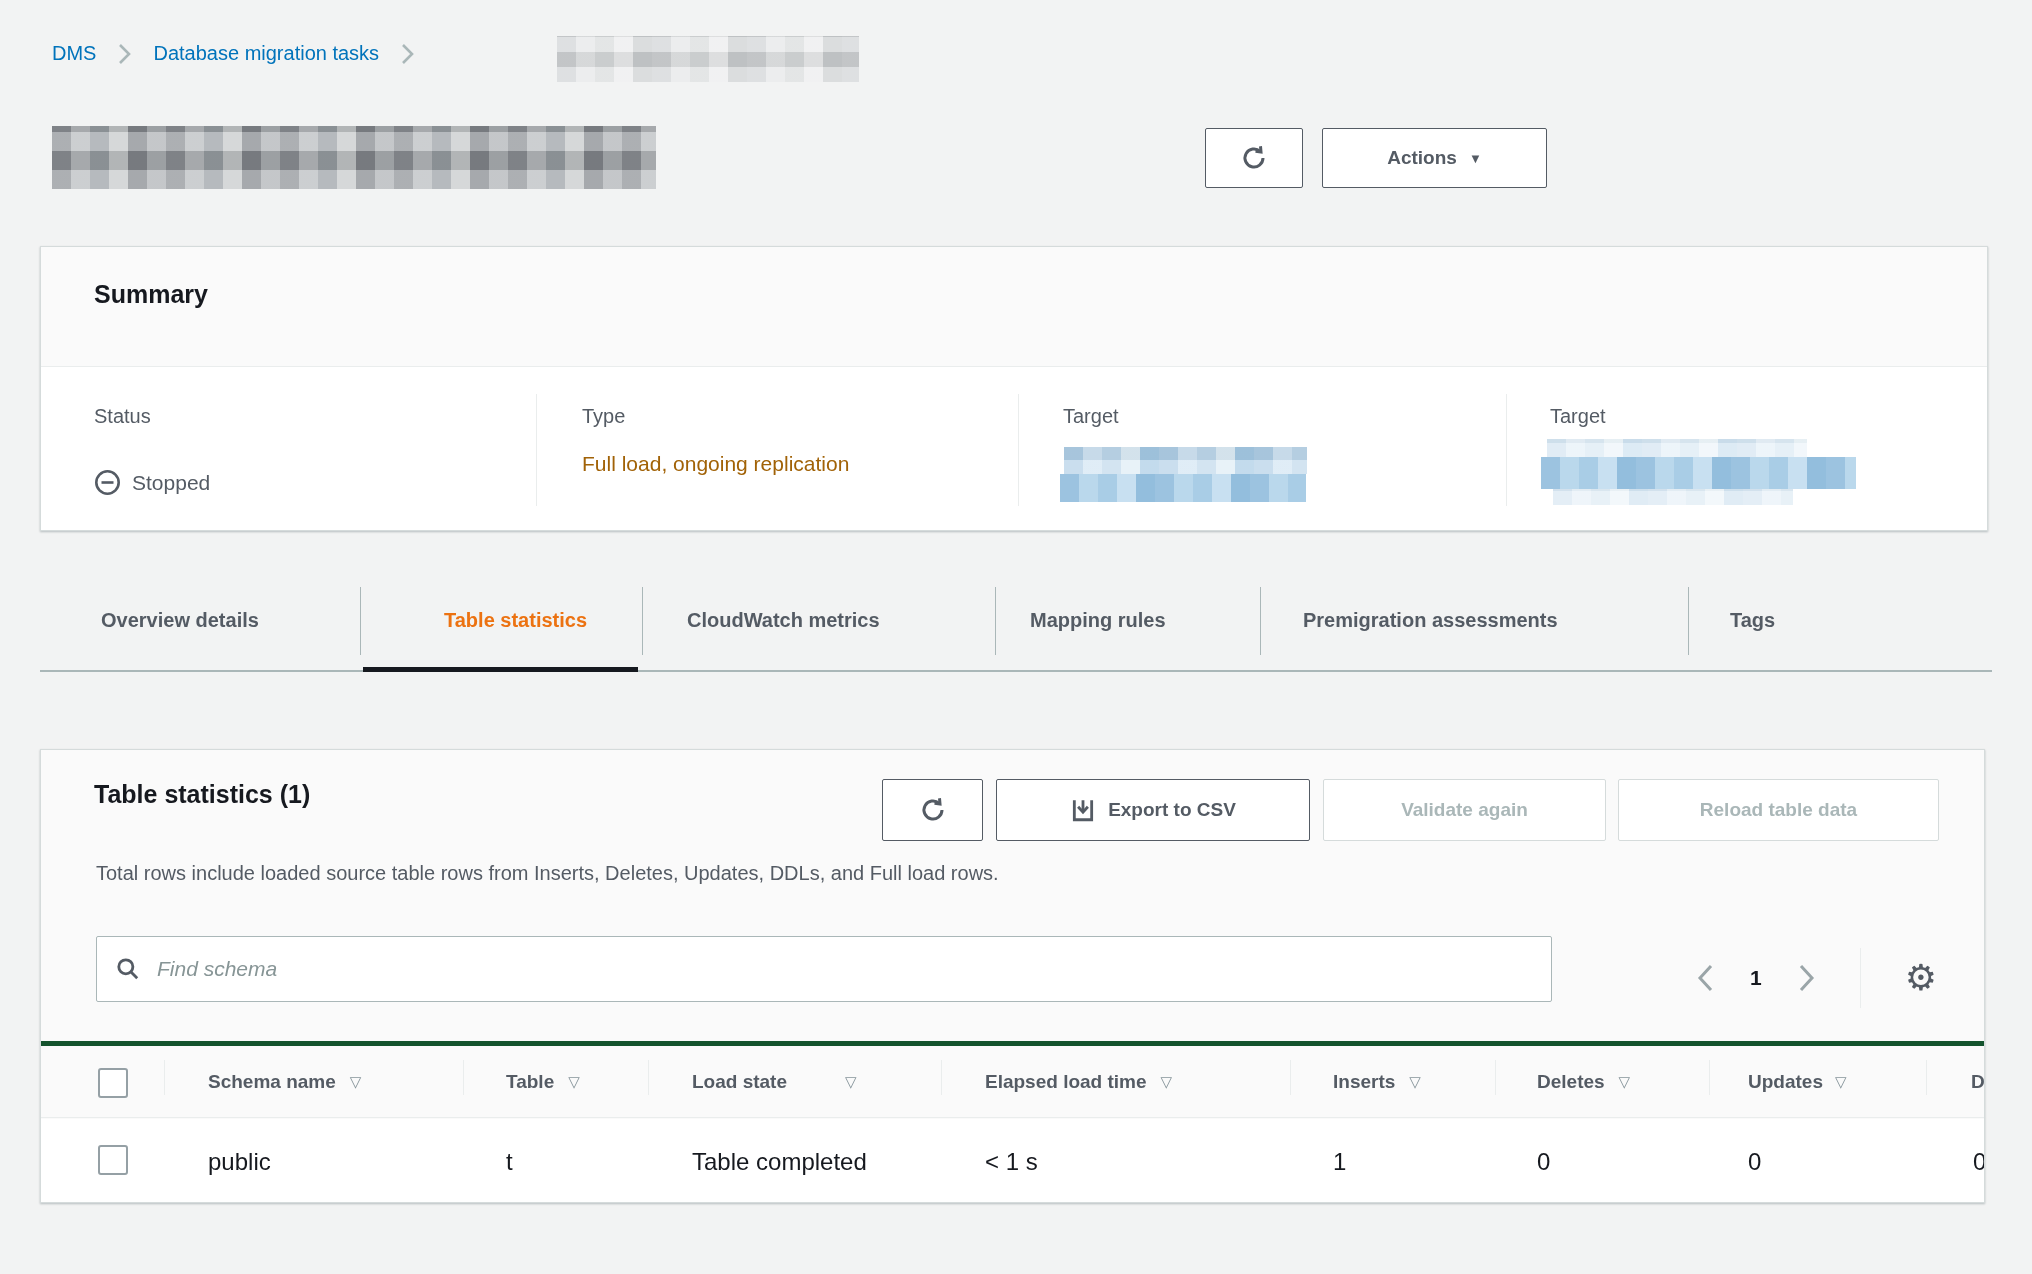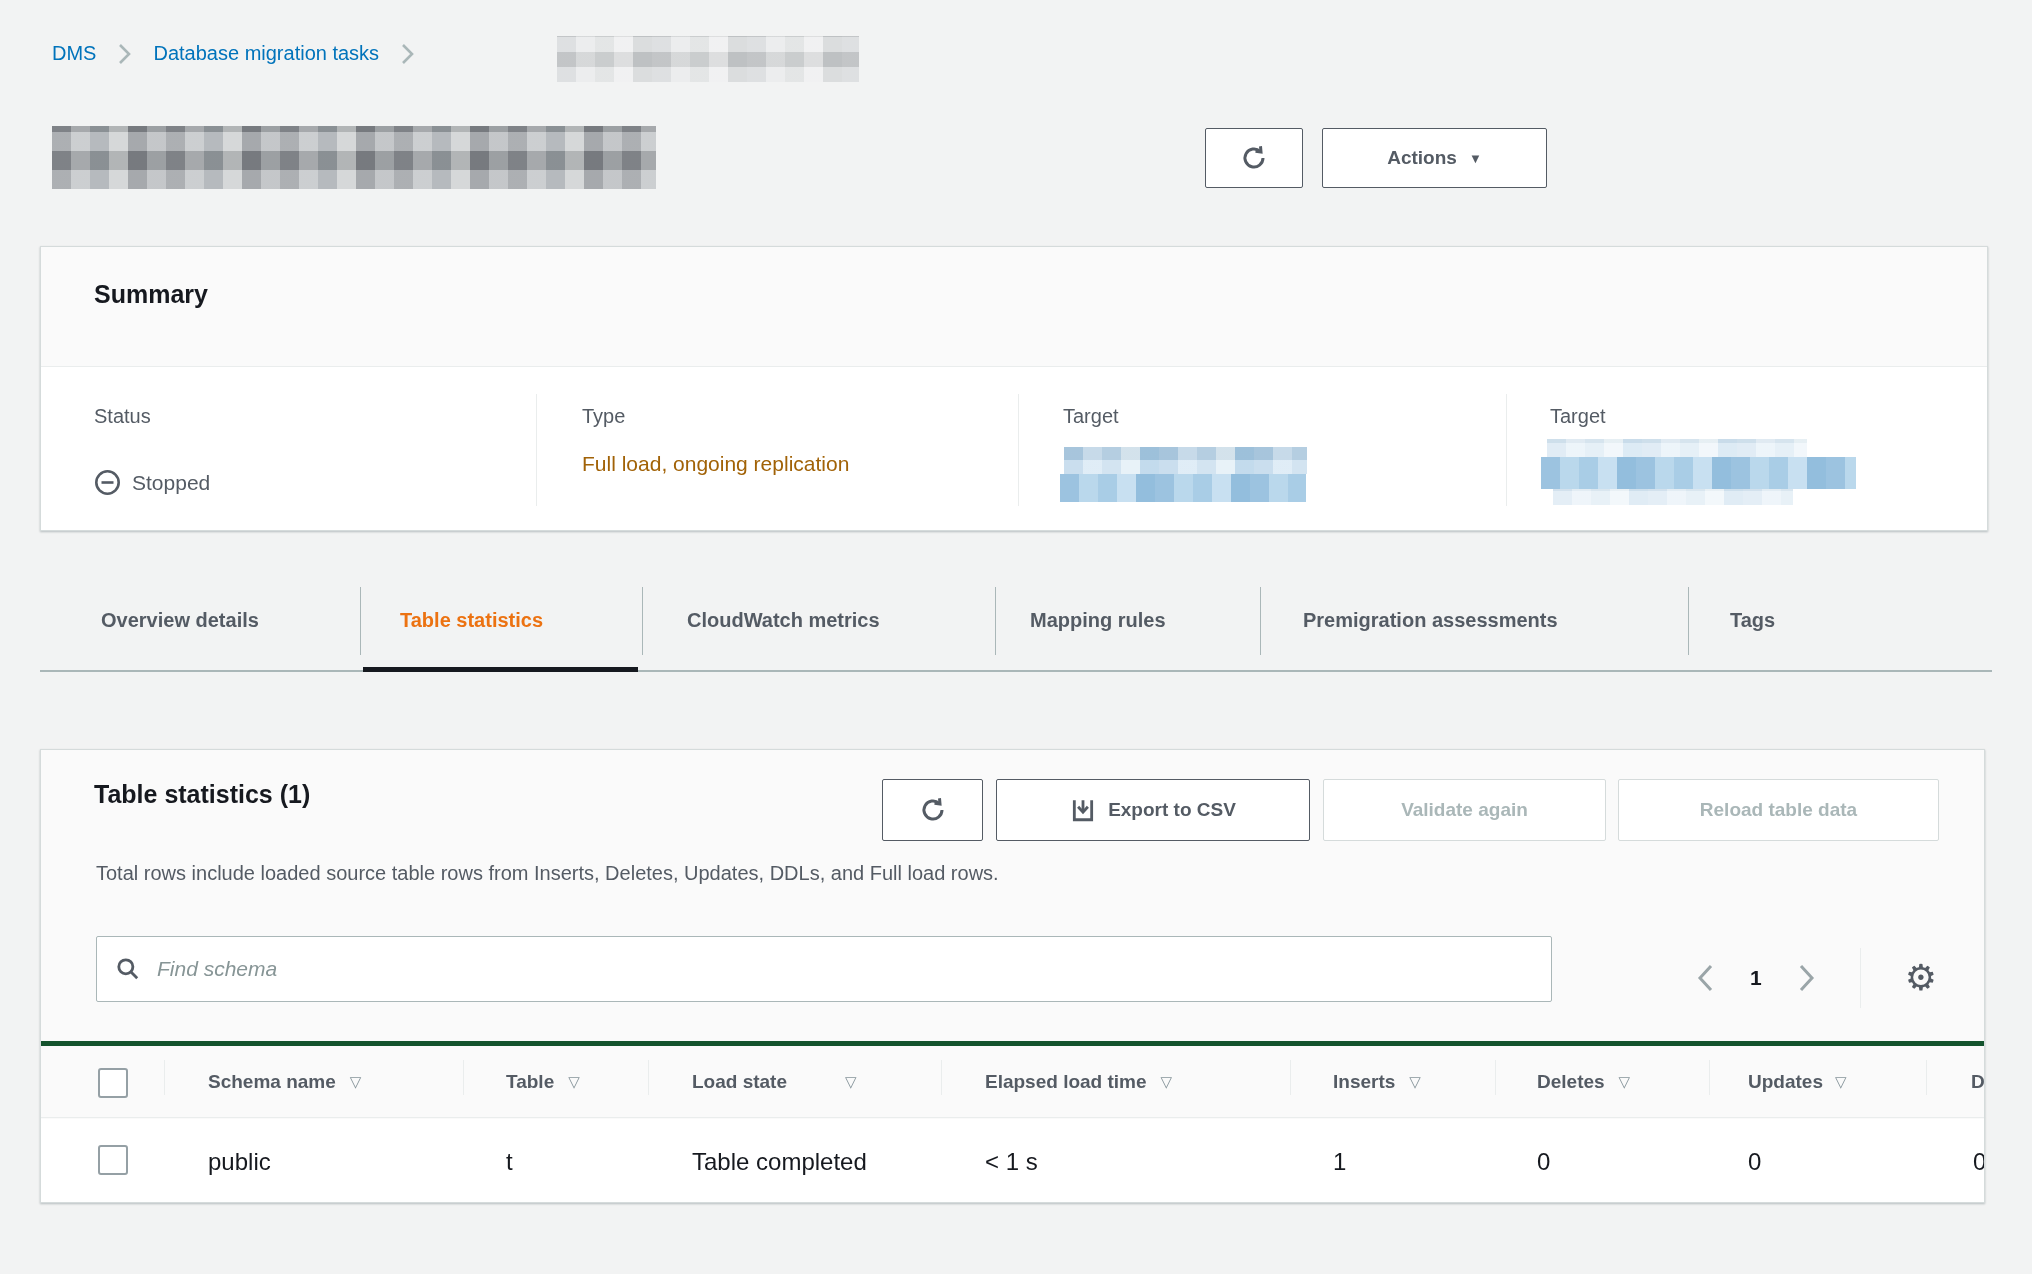--- a/index.html
+++ b/index.html
@@ -44,21 +44,21 @@
   .card{background:#fafafa;border:1px solid #d5dbdb;
         box-shadow:0 1px 2px 0 rgba(0,28,36,0.25);}
   .card-title{font-size:25px;font-weight:bold;color:#16191f;}
 
   .field-label{font-size:20px;color:#545b64;}
   .field-value{font-size:21px;color:#a16207;}
   .vdiv{width:1px;background:#eaeded;}
 
   
   .tab-label{font-size:20px;font-weight:bold;color:#545b64;white-space:nowrap;cursor:pointer;}
-  .tab-label.active{color:#ec7211;}
+  .tab-label.active{color:#ec7211;margin-left:44px;}
   .tab-sep{width:1px;background:#aab7b8;}
 
   
   .search-box{background:#fff;border:1px solid #aab7b8;border-radius:2px;
               display:flex;align-items:center;padding:0 18px;gap:14px;}
   .search-box input{border:none;outline:none;flex:1;font-size:21px;font-style:italic;
                     font-family:"Liberation Sans",sans-serif;color:#16191f;background:transparent;}
   .search-box input::placeholder{color:#879596;font-style:italic;}
 
   

